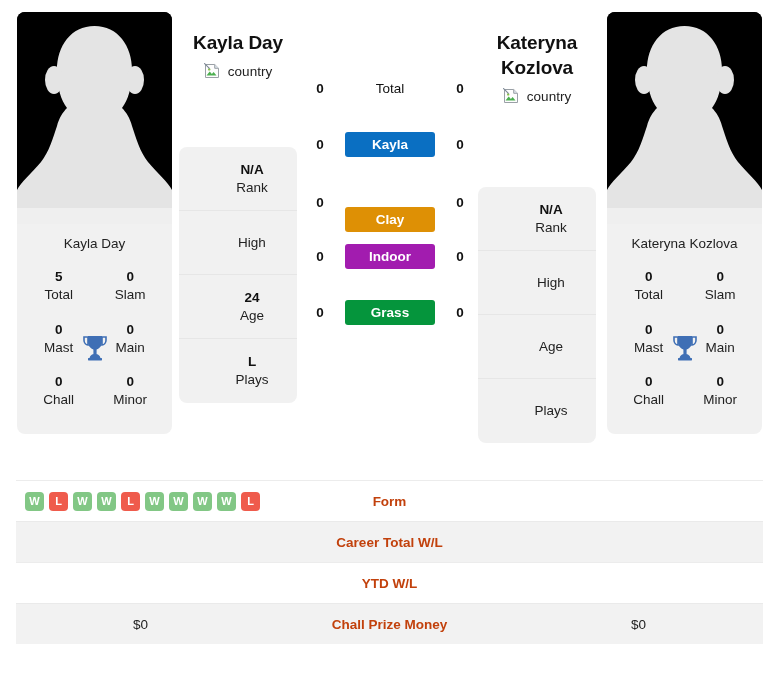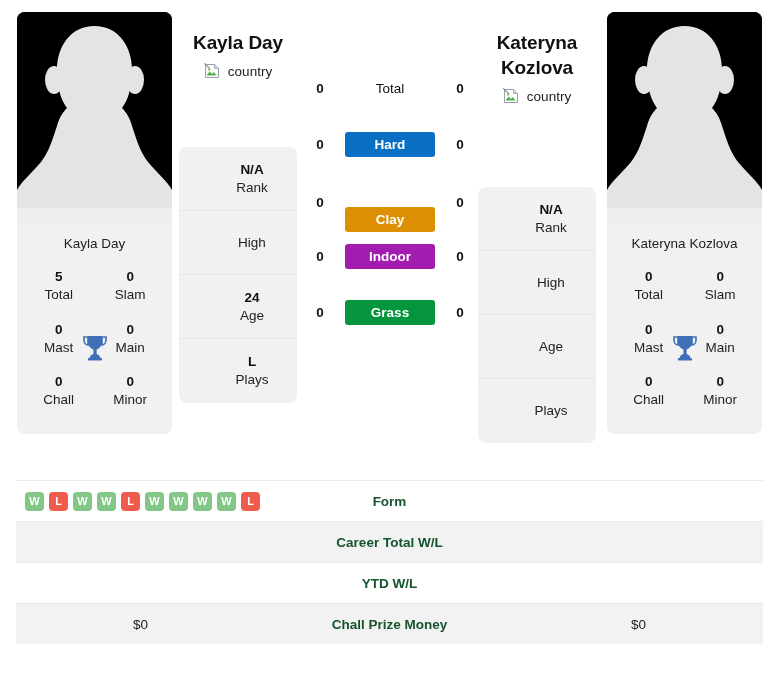--- a/index.html
+++ b/index.html
@@ -192,21 +192,21 @@
     align-items: center;
     border-top: 1px solid #ececec;
   }
   .stat-row.shaded { background: #f2f2f2; border-top-color: #eaeaea; }
   .stat-row .cell-left,
   .stat-row .cell-right { text-align: center; font-size: 13.5px; color: #222; }
   .stat-row .cell-mid {
     text-align: center;
     font-size: 13.5px;
     font-weight: bold;
-    color: #14532d;
+    color: #c2410c;
   }
 
   .form-strip {
     display: flex;
     gap: 5px;
     padding-left: 9px;
     align-items: center;
   }
   .form-chip {
     width: 19px;
@@ -402,21 +402,21 @@
       <div class="surface-row">
         <span class="cnt">0</span>
         <span class="surface-mid">
           <span class="badge plain">Total</span>
         </span>
         <span class="cnt">0</span>
       </div>
       <div class="surface-row">
         <span class="cnt">0</span>
         <span class="surface-mid">
-          <span class="badge" style="background: rgb(10, 111, 194);">Hard</span>
+          <span class="badge" style="background: rgb(10, 111, 194);">Kayla</span>
         </span>
         <span class="cnt">0</span>
       </div>
       <div class="surface-row">
         <span class="cnt">0</span>
         <span class="surface-mid">
           <span class="badge" style="background: rgb(222, 144, 5); margin-top: 35px;">Clay</span>
         </span>
         <span class="cnt">0</span>
       </div>

